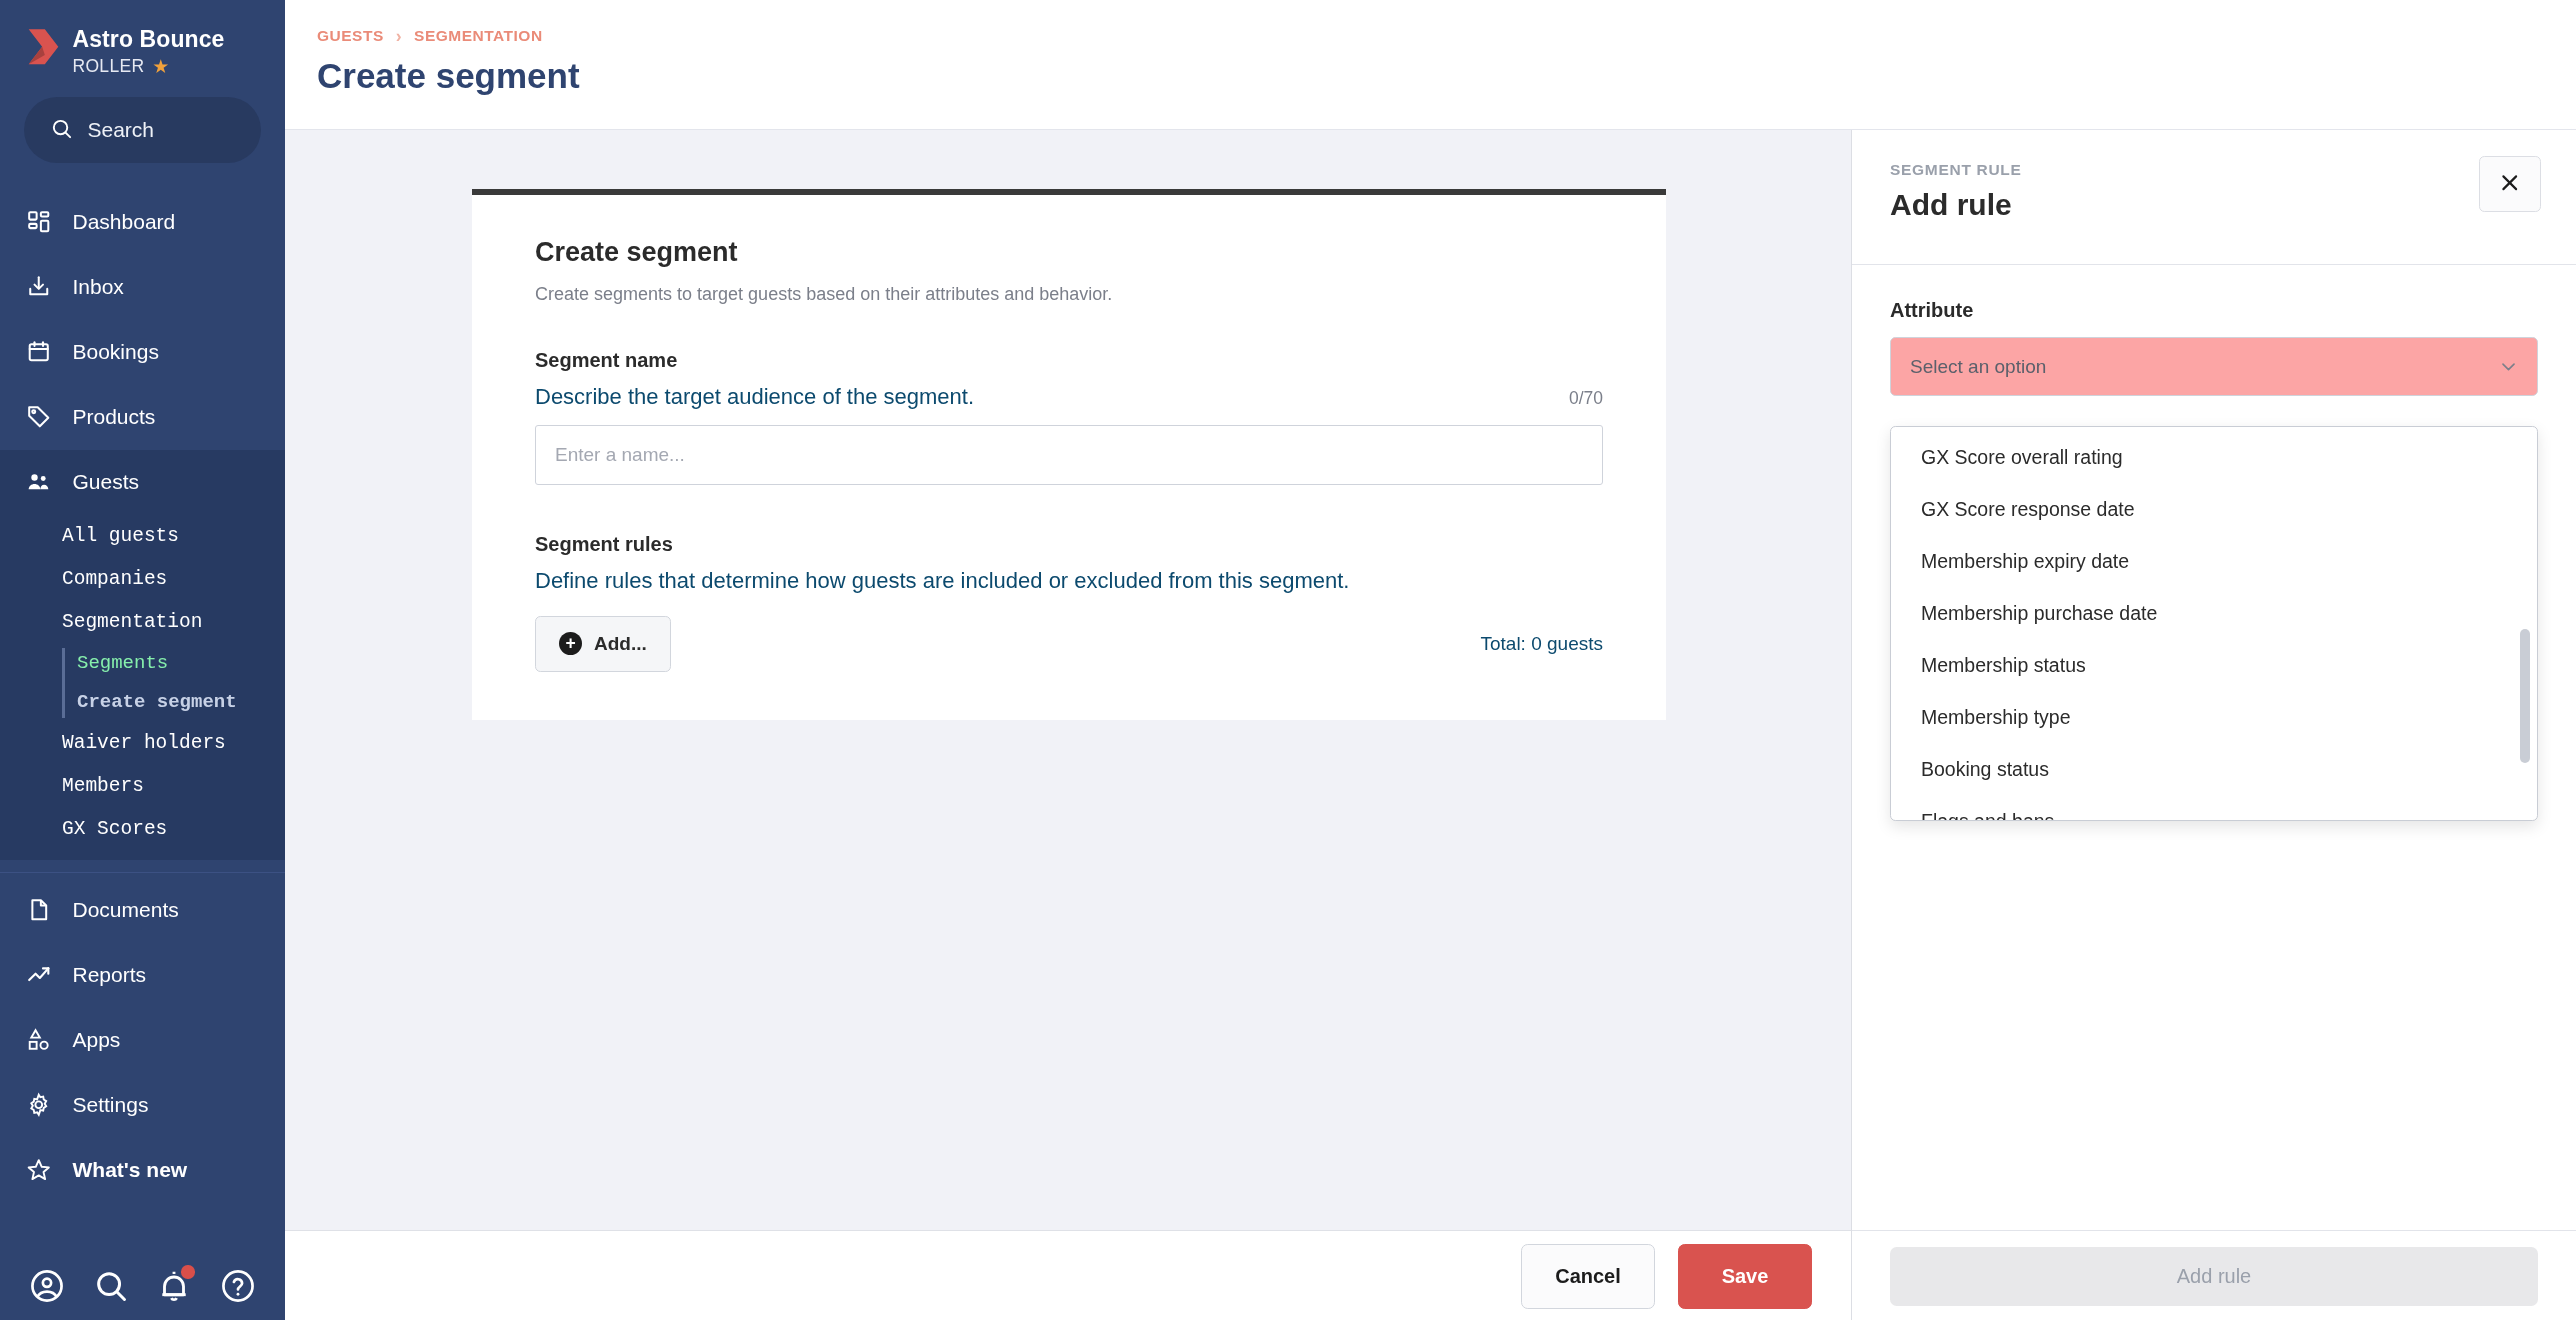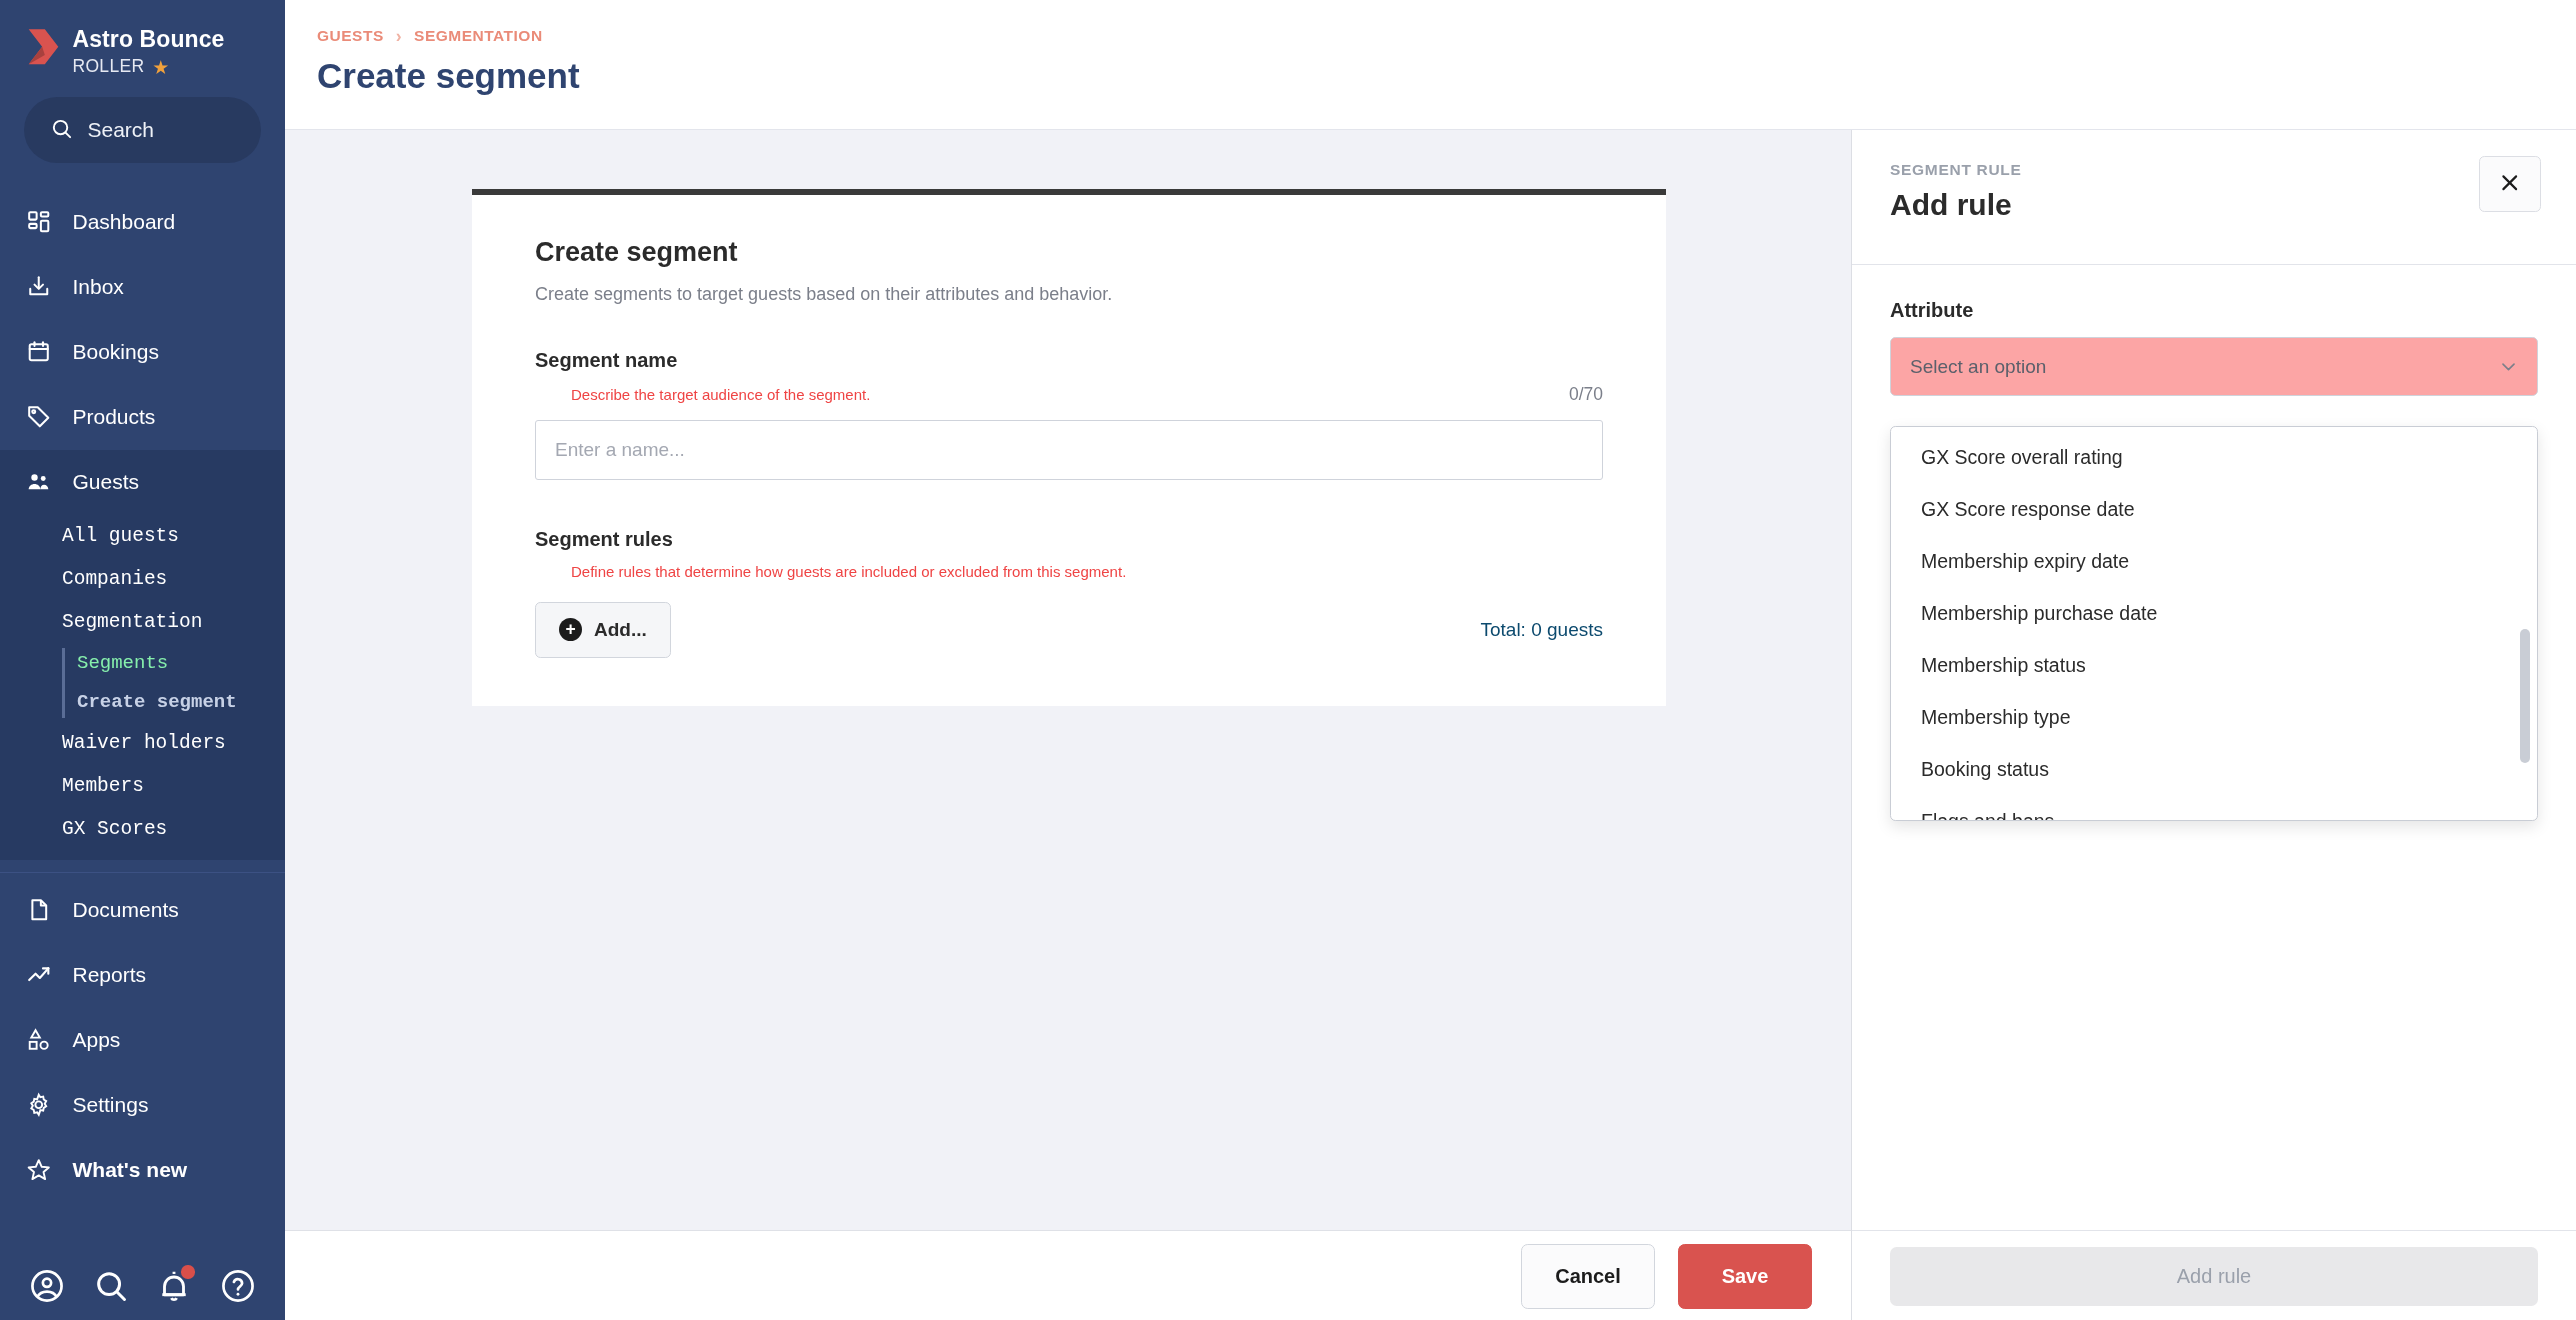--- a/index.html
+++ b/index.html
@@ -17,21 +17,21 @@
     background: #2f4470;
     color: #ffffff;
     flex: 0 0 285px;
     position: relative;
     display: flex; flex-direction: column;
   }
   .brand { display: flex; align-items: flex-start; padding: 25.5px 0 0 25.5px; gap: 12px; }
   .brand-logo { width: 35px; height: 38px; flex: 0 0 35px; margin-top: 2.7px; }
   .brand-text { display: flex; flex-direction: column; gap: 3px; }
   .brand-name { font-size: 23px; font-weight: bold; letter-spacing: 0.1px; color:#fff; }
-  .brand-sub { font-size: 17.5px; color: #e6e9f2; display: flex; align-items: flex-end; gap: 8px; letter-spacing: 0.3px;}
+  .brand-sub { font-size: 17.5px; color: #e6e9f2; display: flex; align-items: center; gap: 8px; letter-spacing: 0.3px;}
   .brand-star { color: #f0a13c; font-size: 19px; line-height: 1; }
 
   .search-box {
     margin: 20px 24px 0 24px;
     height: 66px;
     background: #283a60;
     border-radius: 35px;
     display: flex; align-items: center;
     gap: 15px; padding: 0 25.5px;
     cursor: text;
@@ -106,21 +106,21 @@
     background: #ffffff;
     border-top: 6.7px solid #3a3a3a;
     padding: 42px 63px 48px 63px;
   }
   .card-title { font-size: 27px; font-weight: bold; color: #2b2b2b; }
   .card-sub { font-size: 18px; color: #7b7f8a; margin-top: 16px; }
 
   .field-block { margin-top: 44px; }
   .field-label { font-size: 20px; font-weight: bold; color: #2b2b2b; }
   .field-help-row { display: flex; justify-content: space-between; align-items: baseline; margin-top: 12px; }
-  .field-help { font-size: 15px; color: #ef4444; margin-left: 36px; }
+  .field-help { font-size: 22px; color: #0c4a6e; }
   .char-count { font-size: 17.5px; color: #7b7f8a; }
   .text-input {
     margin-top: 15px; width: 100%; height: 60px;
     border: 1.3px solid #cfd3db; border-radius: 3px;
     padding: 0 19px; font-size: 19px; color: #2b2b2b;
     font-family: "Liberation Sans", sans-serif; background:#fff;
   }
   .text-input::placeholder { color: #a4a8b2; }
 
   .rules-block { margin-top: 48px; }

